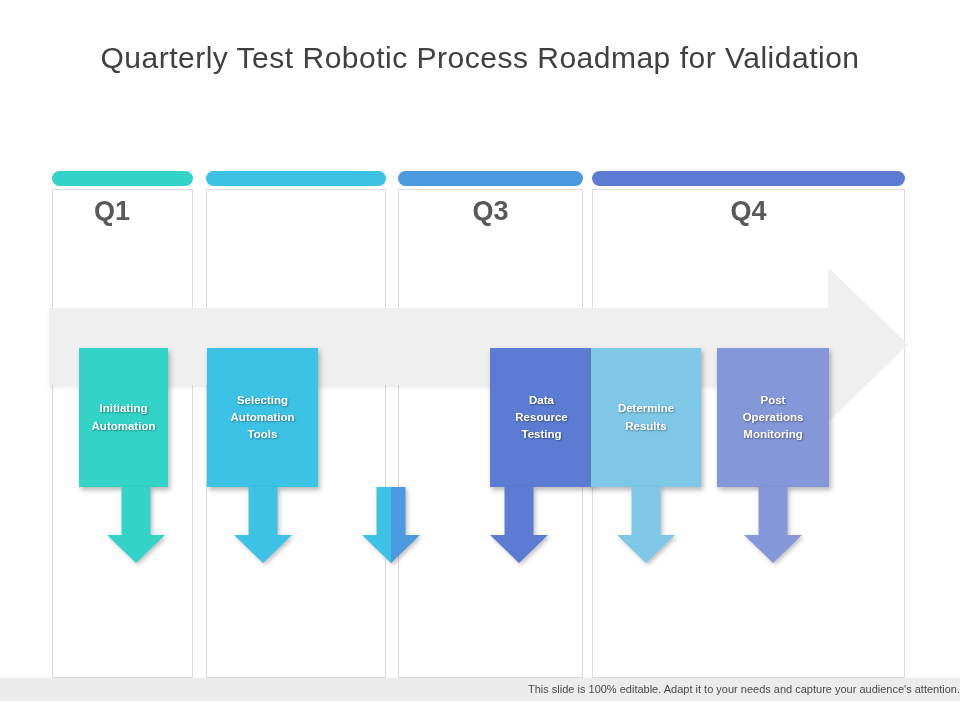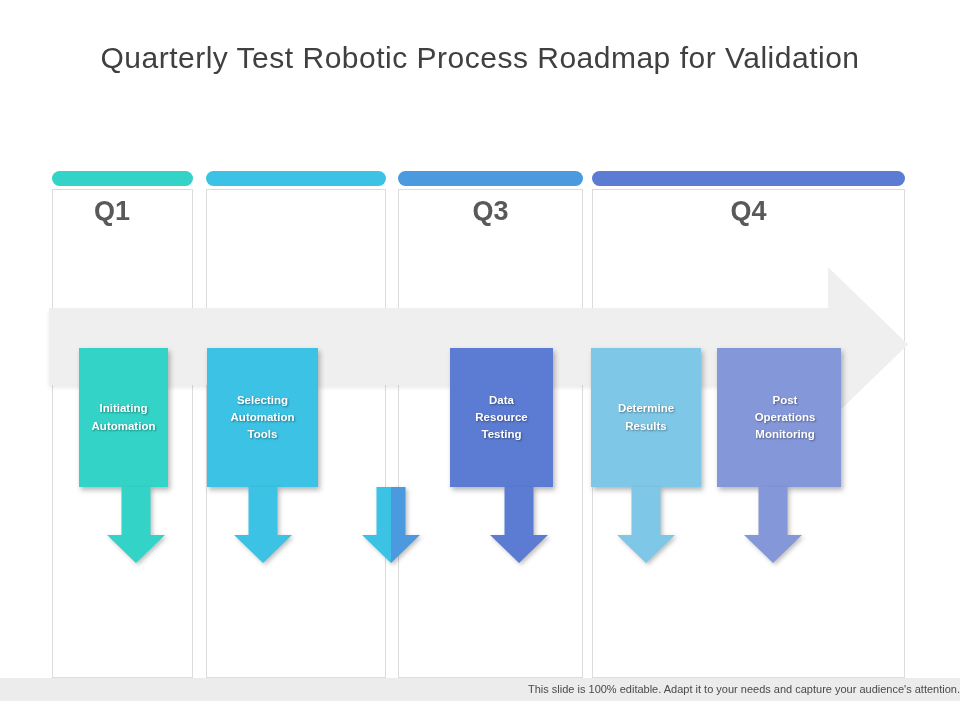--- a/index.html
+++ b/index.html
@@ -39,21 +39,21 @@
         clip-path:polygon(0 0,100% 50%,0 100%);}
   
   .step{position:absolute;top:340px;height:139px;display:flex;align-items:center;
         justify-content:center;text-align:center;color:#fff;font-weight:bold;
         font-size:11.5px;line-height:1.5;white-space:pre-line;
         box-shadow:2px 3px 5px rgba(70,70,70,.4);
         text-shadow:1px 1px 2px rgba(0,0,0,.4);}
   .step-1{left:79px;width:89px}
   .step-2{left:207px;width:111px}
   .step-3{left:335px;width:111px}
-  .step-4{left:450px;width:103px}
+  .step-4{left:490px;width:103px}
   .step-5{left:591px;width:110px}
   .step-6{left:717px;width:112px}
   
   .darr-wrap{position:absolute;top:479px;width:58px;height:76px;
         filter:drop-shadow(2px 2px 2px rgba(0,0,0,.25));}
   .darr{width:100%;height:100%;
         clip-path:polygon(25% 0,75% 0,75% 63%,100% 63%,50% 100%,0 63%,25% 63%);}
   .darr-1{left:107px}
   .darr-2{left:234px}
   .darr-3{left:362px}
@@ -103,21 +103,21 @@
   </div>
   <div class="step step-4" style="background: rgb(91, 124, 210);">
     <span>Data
 Resource
 Testing</span>
   </div>
   <div class="step step-5" style="background: rgb(126, 199, 231);">
     <span>Determine
 Results</span>
   </div>
-  <div class="step step-6" style="background: rgb(132, 151, 217); padding-left: 12px;">
+  <div class="step step-6" style="background: rgb(132, 151, 217);">
     <span>Post
 Operations
 Monitoring</span>
   </div>
 
   <div class="darr-wrap darr-1">
     <div class="darr" style="background: rgb(51, 212, 199);"></div>
   </div>
   <div class="darr-wrap darr-2">
     <div class="darr" style="background: rgb(59, 194, 228);"></div>

